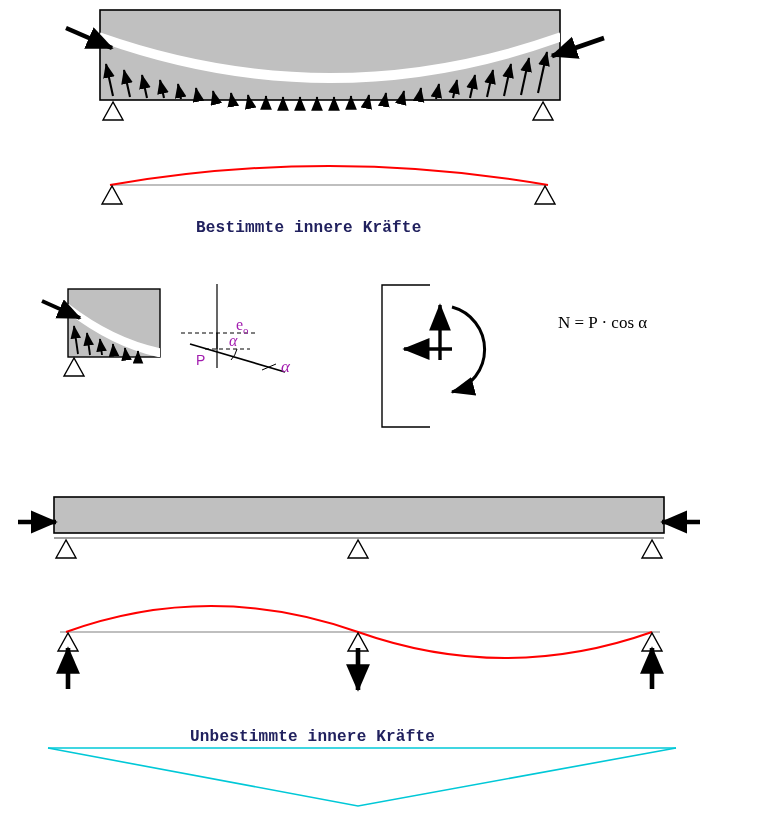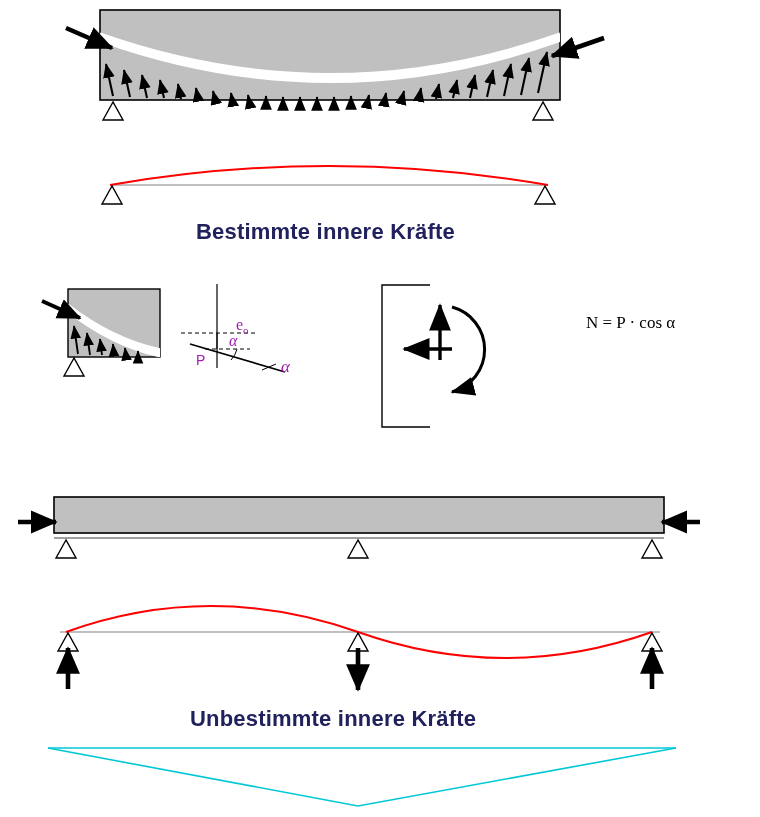--- a/index.html
+++ b/index.html
@@ -14,49 +14,48 @@
     position: relative;
     overflow: hidden;
   }
   #stage {
     position: relative;
     width: 760px;
     height: 817px;
   }
   .caption {
     position: absolute;
-    font-family: Liberation Sans, sans-serif;
+    font-family: Liberation Mono, monospace;
     font-weight: bold;
     color: #21215e;
-    font-size: 22px;
+    font-size: 16px;
     letter-spacing: 0.2px;
     white-space: nowrap;
     text-align: right;
   }
   #caption-top {
     left: 196px;
     top: 219px;
   }
   #caption-bottom {
     left: 190px;
-    top: 706px;
+    top: 728px;
   }
   .formula-block {
     position: absolute;
     left: 558px;
     top: 310px;
     font-family: "Liberation Serif", serif;
     font-size: 17px;
     color: #000000;
     line-height: 26px;
     white-space: nowrap;
   }
   .formula-line {
     display: block;
-    margin-left: 28px;
   }
   .sub {
     font-size: 11px;
     vertical-align: sub;
   }
   .label-text {
     position: absolute;
     font-family: "Liberation Serif", serif;
     font-size: 16px;
     color: #a21caf;

